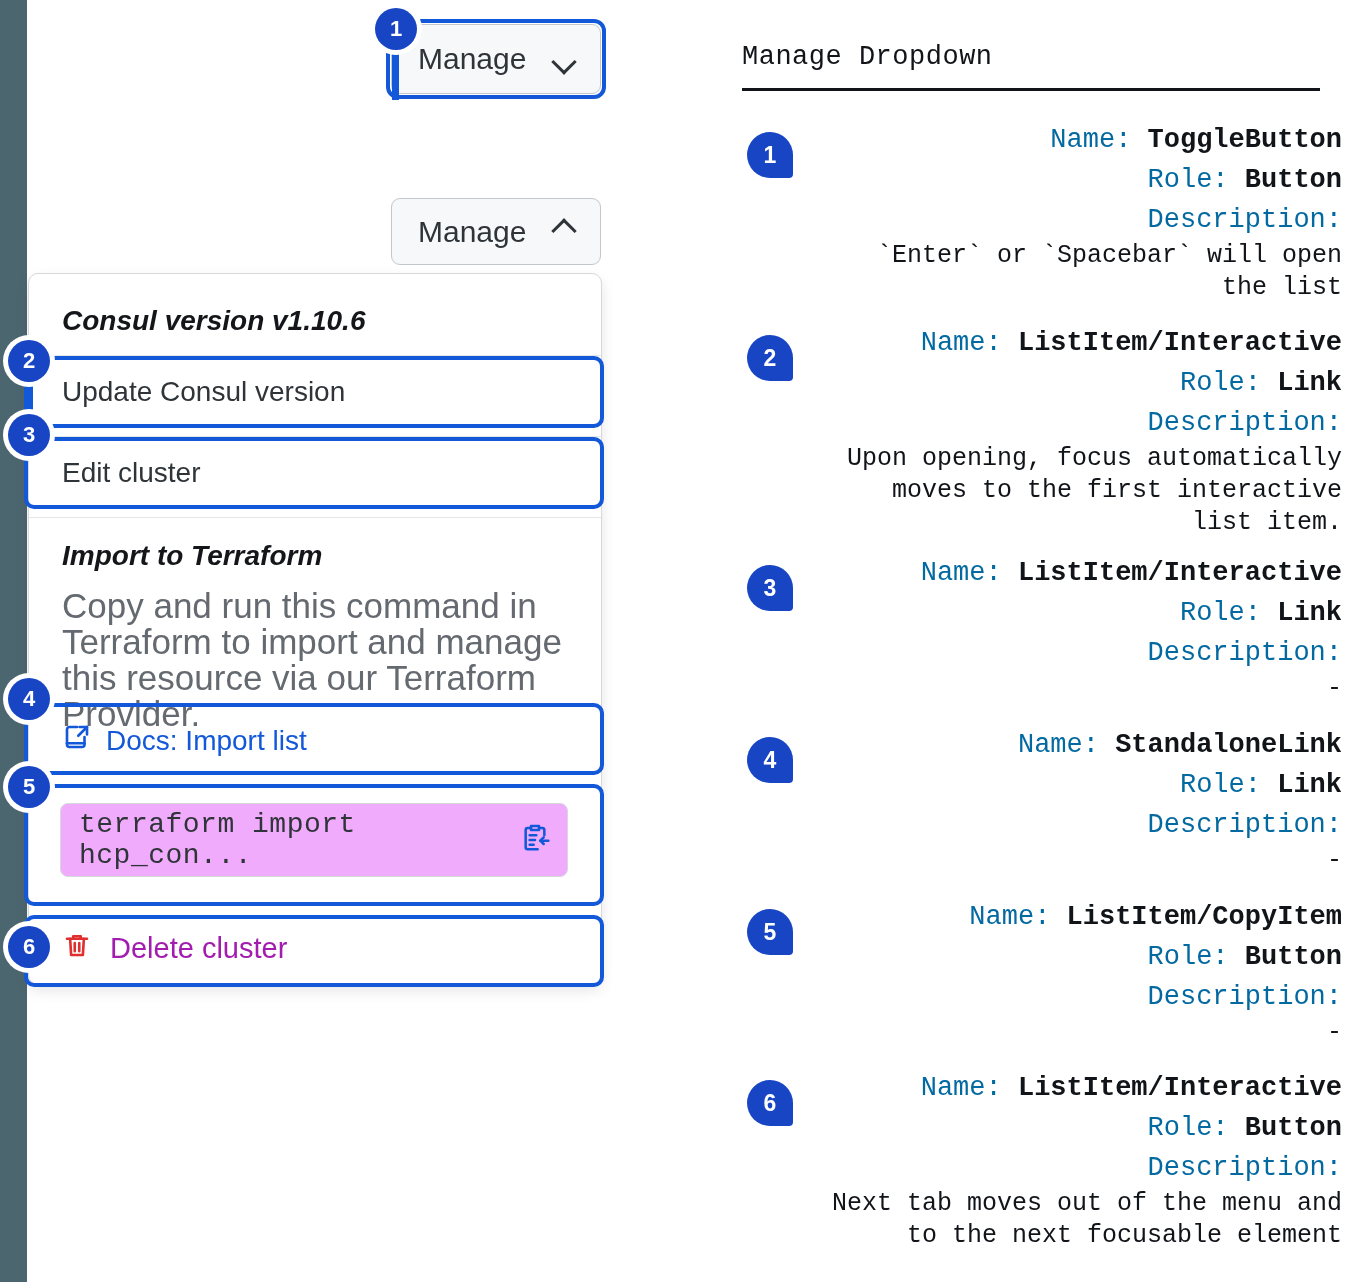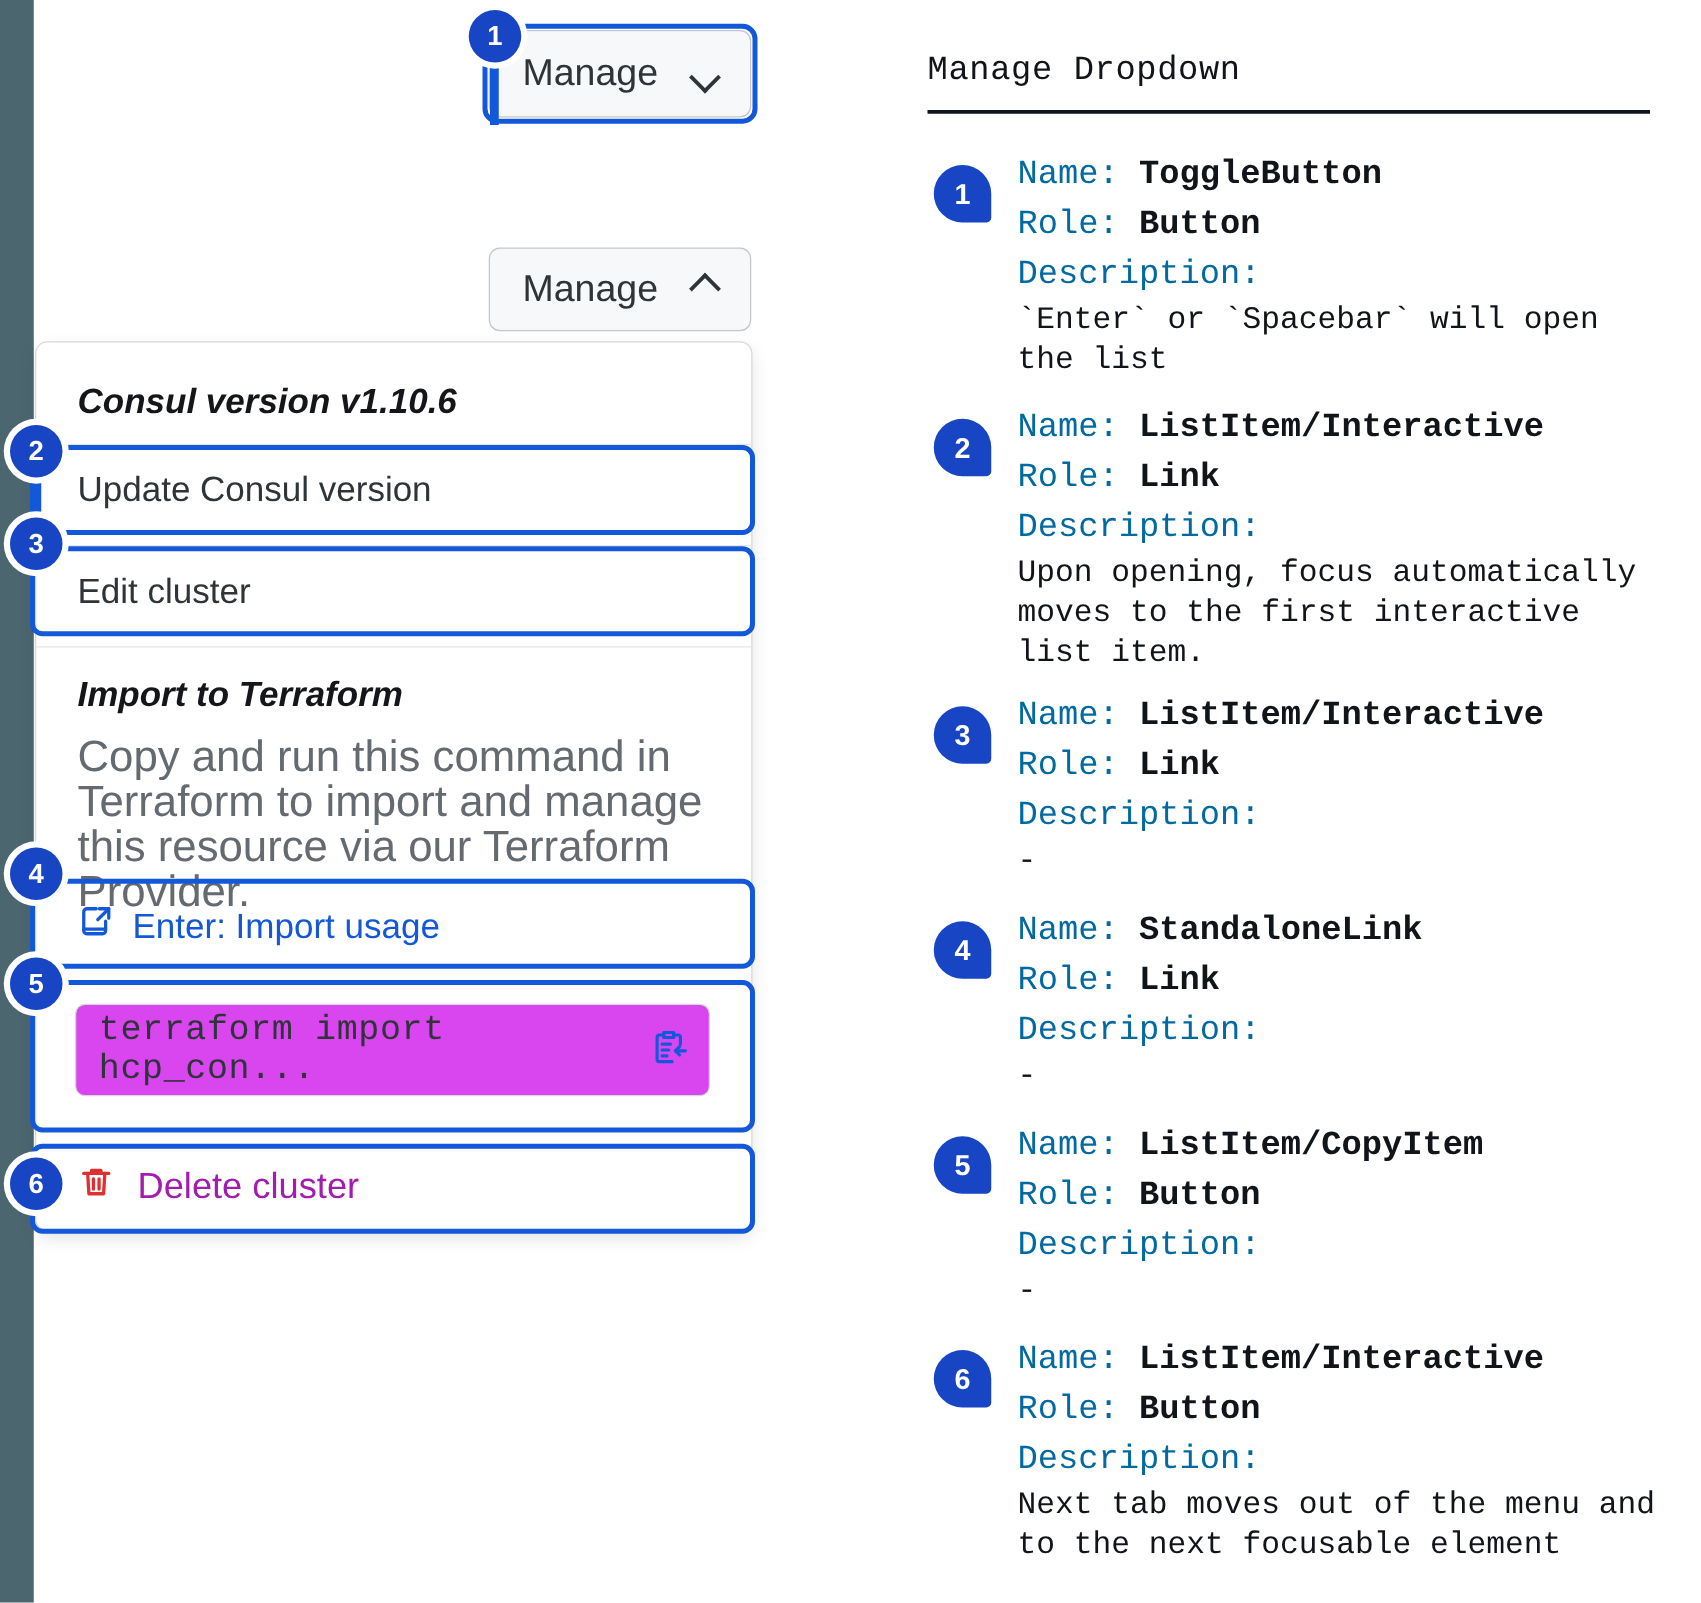--- a/index.html
+++ b/index.html
@@ -87,21 +87,21 @@
 
   
   #docs-link{
     position:absolute;left:62px;top:722px;
     display:flex;align-items:center;gap:14px;
     font-size:28px;color:#1358d9;
   }
   
   #copy-field{
     position:absolute;left:60px;top:803px;width:508px;height:74px;
-    border:1px solid #d6d8db;border-radius:8px;background:#d946ef;
+    border:1px solid #d6d8db;border-radius:8px;background:#f0abfc;
     box-sizing:border-box;display:flex;align-items:center;
     padding:0 16px 0 18px;justify-content:space-between;
   }
   #copy-text{
     font-family:"Liberation Mono", monospace;
     font-size:28px;color:#2f3439;letter-spacing:.5px;
   }
   
   #delete-row{
     position:absolute;left:62px;top:930px;
@@ -126,20 +126,21 @@
   #badge-6{left:8px;top:926px;}
   
   .stem{position:absolute;width:7px;background:#1358d9;z-index:5;}
   #stem-1{left:392px;top:42px;height:58px;}
   #stem-2{left:26px;top:372px;height:62px;}
 
   
   #legend{
     position:absolute;left:742px;top:0;width:600px;height:1282px;
     font-family:"Liberation Mono", monospace;
+    text-align:right;
   }
   #legend-title{
     position:absolute;left:0;top:42px;font-size:27px;color:#111418;
     letter-spacing:.5px;
   }
   #legend-rule{
     position:absolute;left:0;top:88px;width:578px;height:3px;background:#111418;
   }
   .entry{position:absolute;left:0;width:600px;}
   .pin{
@@ -193,21 +194,21 @@
 
   <div id="docs-link">
     <span>
       <svg width="30" height="30" viewBox="0 0 24 24" fill="none" stroke="#1358d9" stroke-width="2.1" stroke-linecap="round" stroke-linejoin="round">
         <path d="M12 4H6a2 2 0 0 0-2 2v12a2 2 0 0 0 2 2h10a2 2 0 0 0 2-2v-6"></path>
         <path d="M4 17h14"></path>
         <path d="M14 4h6v6"></path>
           <path d="M20 4l-7 7"></path>
       </svg>
     </span>
-    <span>Enter: Import usage</span>
+    <span>Docs: Import list</span>
   </div>
 
   <div id="copy-field">
     <span id="copy-text">terraform import hcp_con...</span>
     <span>
       <svg width="32" height="32" viewBox="0 0 24 24" fill="none" stroke="#1358d9" stroke-width="1.9" stroke-linecap="round" stroke-linejoin="round">
         <path d="M9 3h6v3H9z"></path>
         <path d="M15 4.5h2.5A1.5 1.5 0 0 1 19 6v4"></path>
         <path d="M9 4.5H6.5A1.5 1.5 0 0 0 5 6v13a1.5 1.5 0 0 0 1.5 1.5H14"></path>
         <path d="M8 10h5M8 13.5h4M8 17h3"></path>

